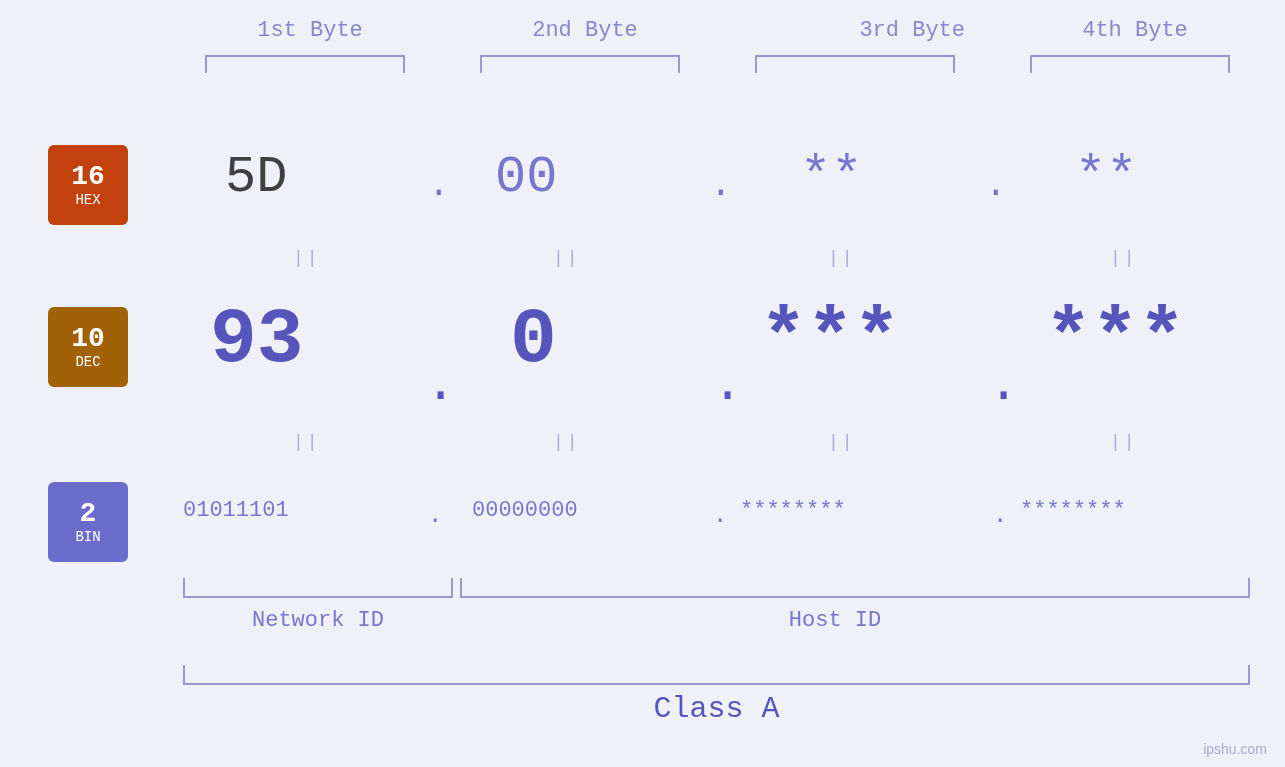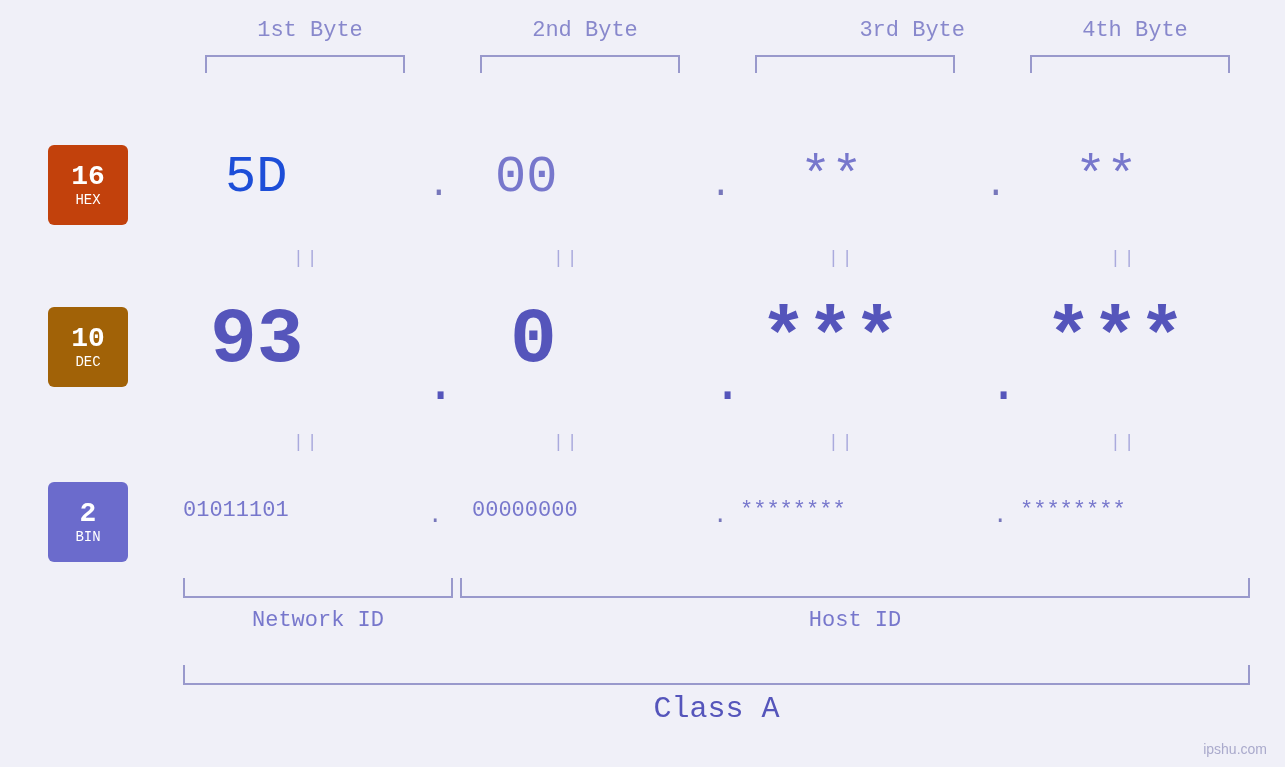--- a/index.html
+++ b/index.html
@@ -34,21 +34,21 @@
 
     
     .lbox-hex { position: absolute; top: 145px; left: 48px; width: 80px; height: 80px; background: #c2410c; border-radius: 6px; display:flex; flex-direction:column; align-items:center; justify-content:center; color:white; }
     .lbox-dec { position: absolute; top: 307px; left: 48px; width: 80px; height: 80px; background: #a16207; border-radius: 6px; display:flex; flex-direction:column; align-items:center; justify-content:center; color:white; }
     .lbox-bin { position: absolute; top: 482px; left: 48px; width: 80px; height: 80px; background: #6b6bcc; border-radius: 6px; display:flex; flex-direction:column; align-items:center; justify-content:center; color:white; }
 
     .lbox-num { font-size: 28px; font-weight: bold; line-height: 1.1; }
     .lbox-base { font-size: 14px; }
 
     
-    .hex-v1 { position: absolute; top: 148px; left: 225px; color: #1d4ed8; font-size: 52px; font-family: 'Courier New'; }
+    .hex-v1 { position: absolute; top: 148px; left: 225px; color: #404040; font-size: 52px; font-family: 'Courier New'; }
     .hex-d1 { position: absolute; top: 165px; left: 428px; color: #7777bb; font-size: 36px; font-family: 'Courier New'; }
     .hex-v2 { position: absolute; top: 148px; left: 495px; color: #7777cc; font-size: 52px; font-family: 'Courier New'; }
     .hex-d2 { position: absolute; top: 165px; left: 710px; color: #7777bb; font-size: 36px; font-family: 'Courier New'; }
     .hex-v3 { position: absolute; top: 148px; left: 800px; color: #7777cc; font-size: 52px; font-family: 'Courier New'; }
     .hex-d3 { position: absolute; top: 165px; left: 985px; color: #7777bb; font-size: 36px; font-family: 'Courier New'; }
     .hex-v4 { position: absolute; top: 148px; left: 1075px; color: #7777cc; font-size: 52px; font-family: 'Courier New'; }
 
     
     .eq1-1 { position: absolute; top: 248px; left: 293px; color: #aaaadd; font-size: 18px; font-family: 'Courier New'; letter-spacing: 3px; }
     .eq1-2 { position: absolute; top: 248px; left: 553px; color: #aaaadd; font-size: 18px; font-family: 'Courier New'; letter-spacing: 3px; }
@@ -78,21 +78,21 @@
     .bin-v3 { position: absolute; top: 498px; left: 740px; color: #7777cc; font-size: 22px; font-family: 'Courier New'; }
     .bin-d3 { position: absolute; top: 502px; left: 993px; color: #7777bb; font-size: 24px; font-family: 'Courier New'; }
     .bin-v4 { position: absolute; top: 498px; left: 1020px; color: #7777cc; font-size: 22px; font-family: 'Courier New'; }
 
     
     .bot-br-net { position: absolute; top: 578px; left: 183px; width: 270px; height: 20px; border: 2px solid #9999cc; border-top: none; }
     .bot-br-host { position: absolute; top: 578px; left: 460px; width: 790px; height: 20px; border: 2px solid #9999cc; border-top: none; }
 
     
     .net-id-lbl { position: absolute; top: 608px; left: 183px; width: 270px; color: #7777cc; font-size: 22px; font-family: 'Courier New'; text-align: center; }
-    .host-id-lbl { position: absolute; top: 608px; left: 460px; width: 790px; color: #7777cc; font-size: 22px; font-family: 'Courier New'; text-align: center; }
+    .host-id-lbl { position: absolute; top: 608px; left: 440px; width: 790px; color: #7777cc; font-size: 22px; font-family: 'Courier New'; text-align: center; }
 
     
     .class-br { position: absolute; top: 665px; left: 183px; width: 1067px; height: 20px; border: 2px solid #9999cc; border-top: none; }
     .class-lbl { position: absolute; top: 692px; left: 183px; width: 1067px; color: #5555bb; font-size: 30px; font-family: 'Courier New'; text-align: center; }
 
     
     .wm { position: absolute; bottom: 10px; right: 18px; color: #aaaacc; font-size: 14px; font-family: Arial, sans-serif; }
   </style>
 </head>
 <body>

